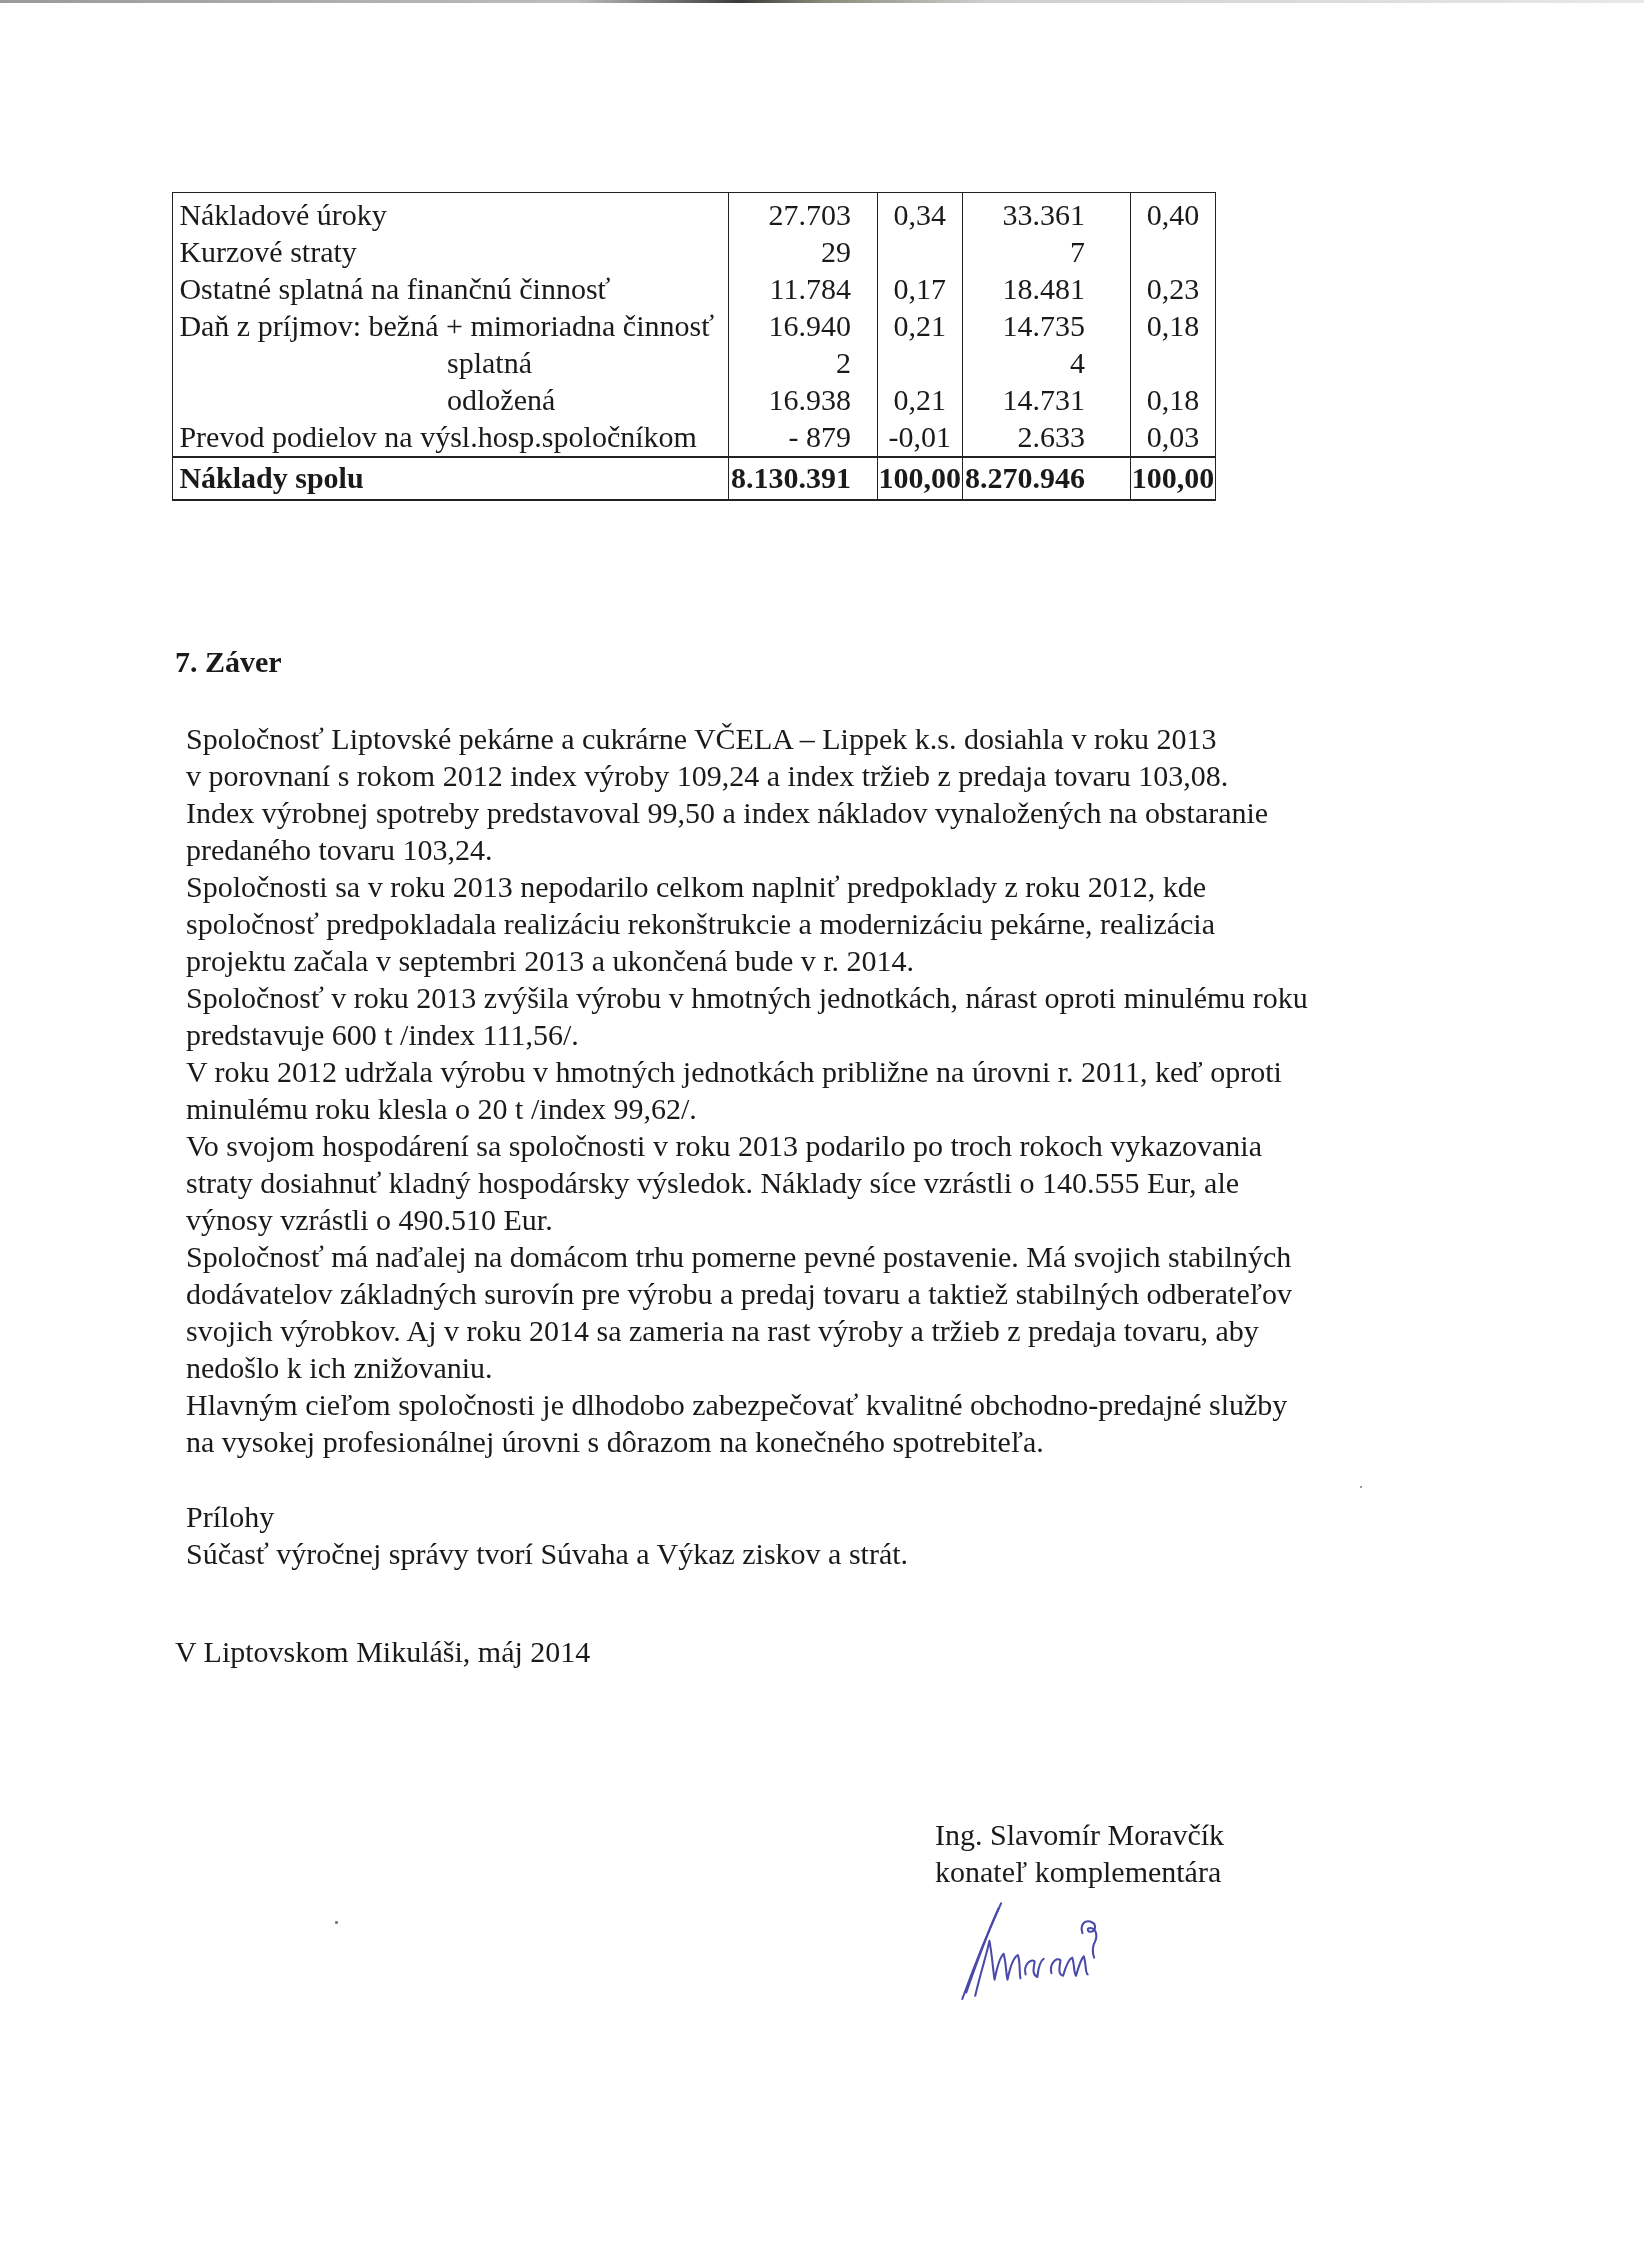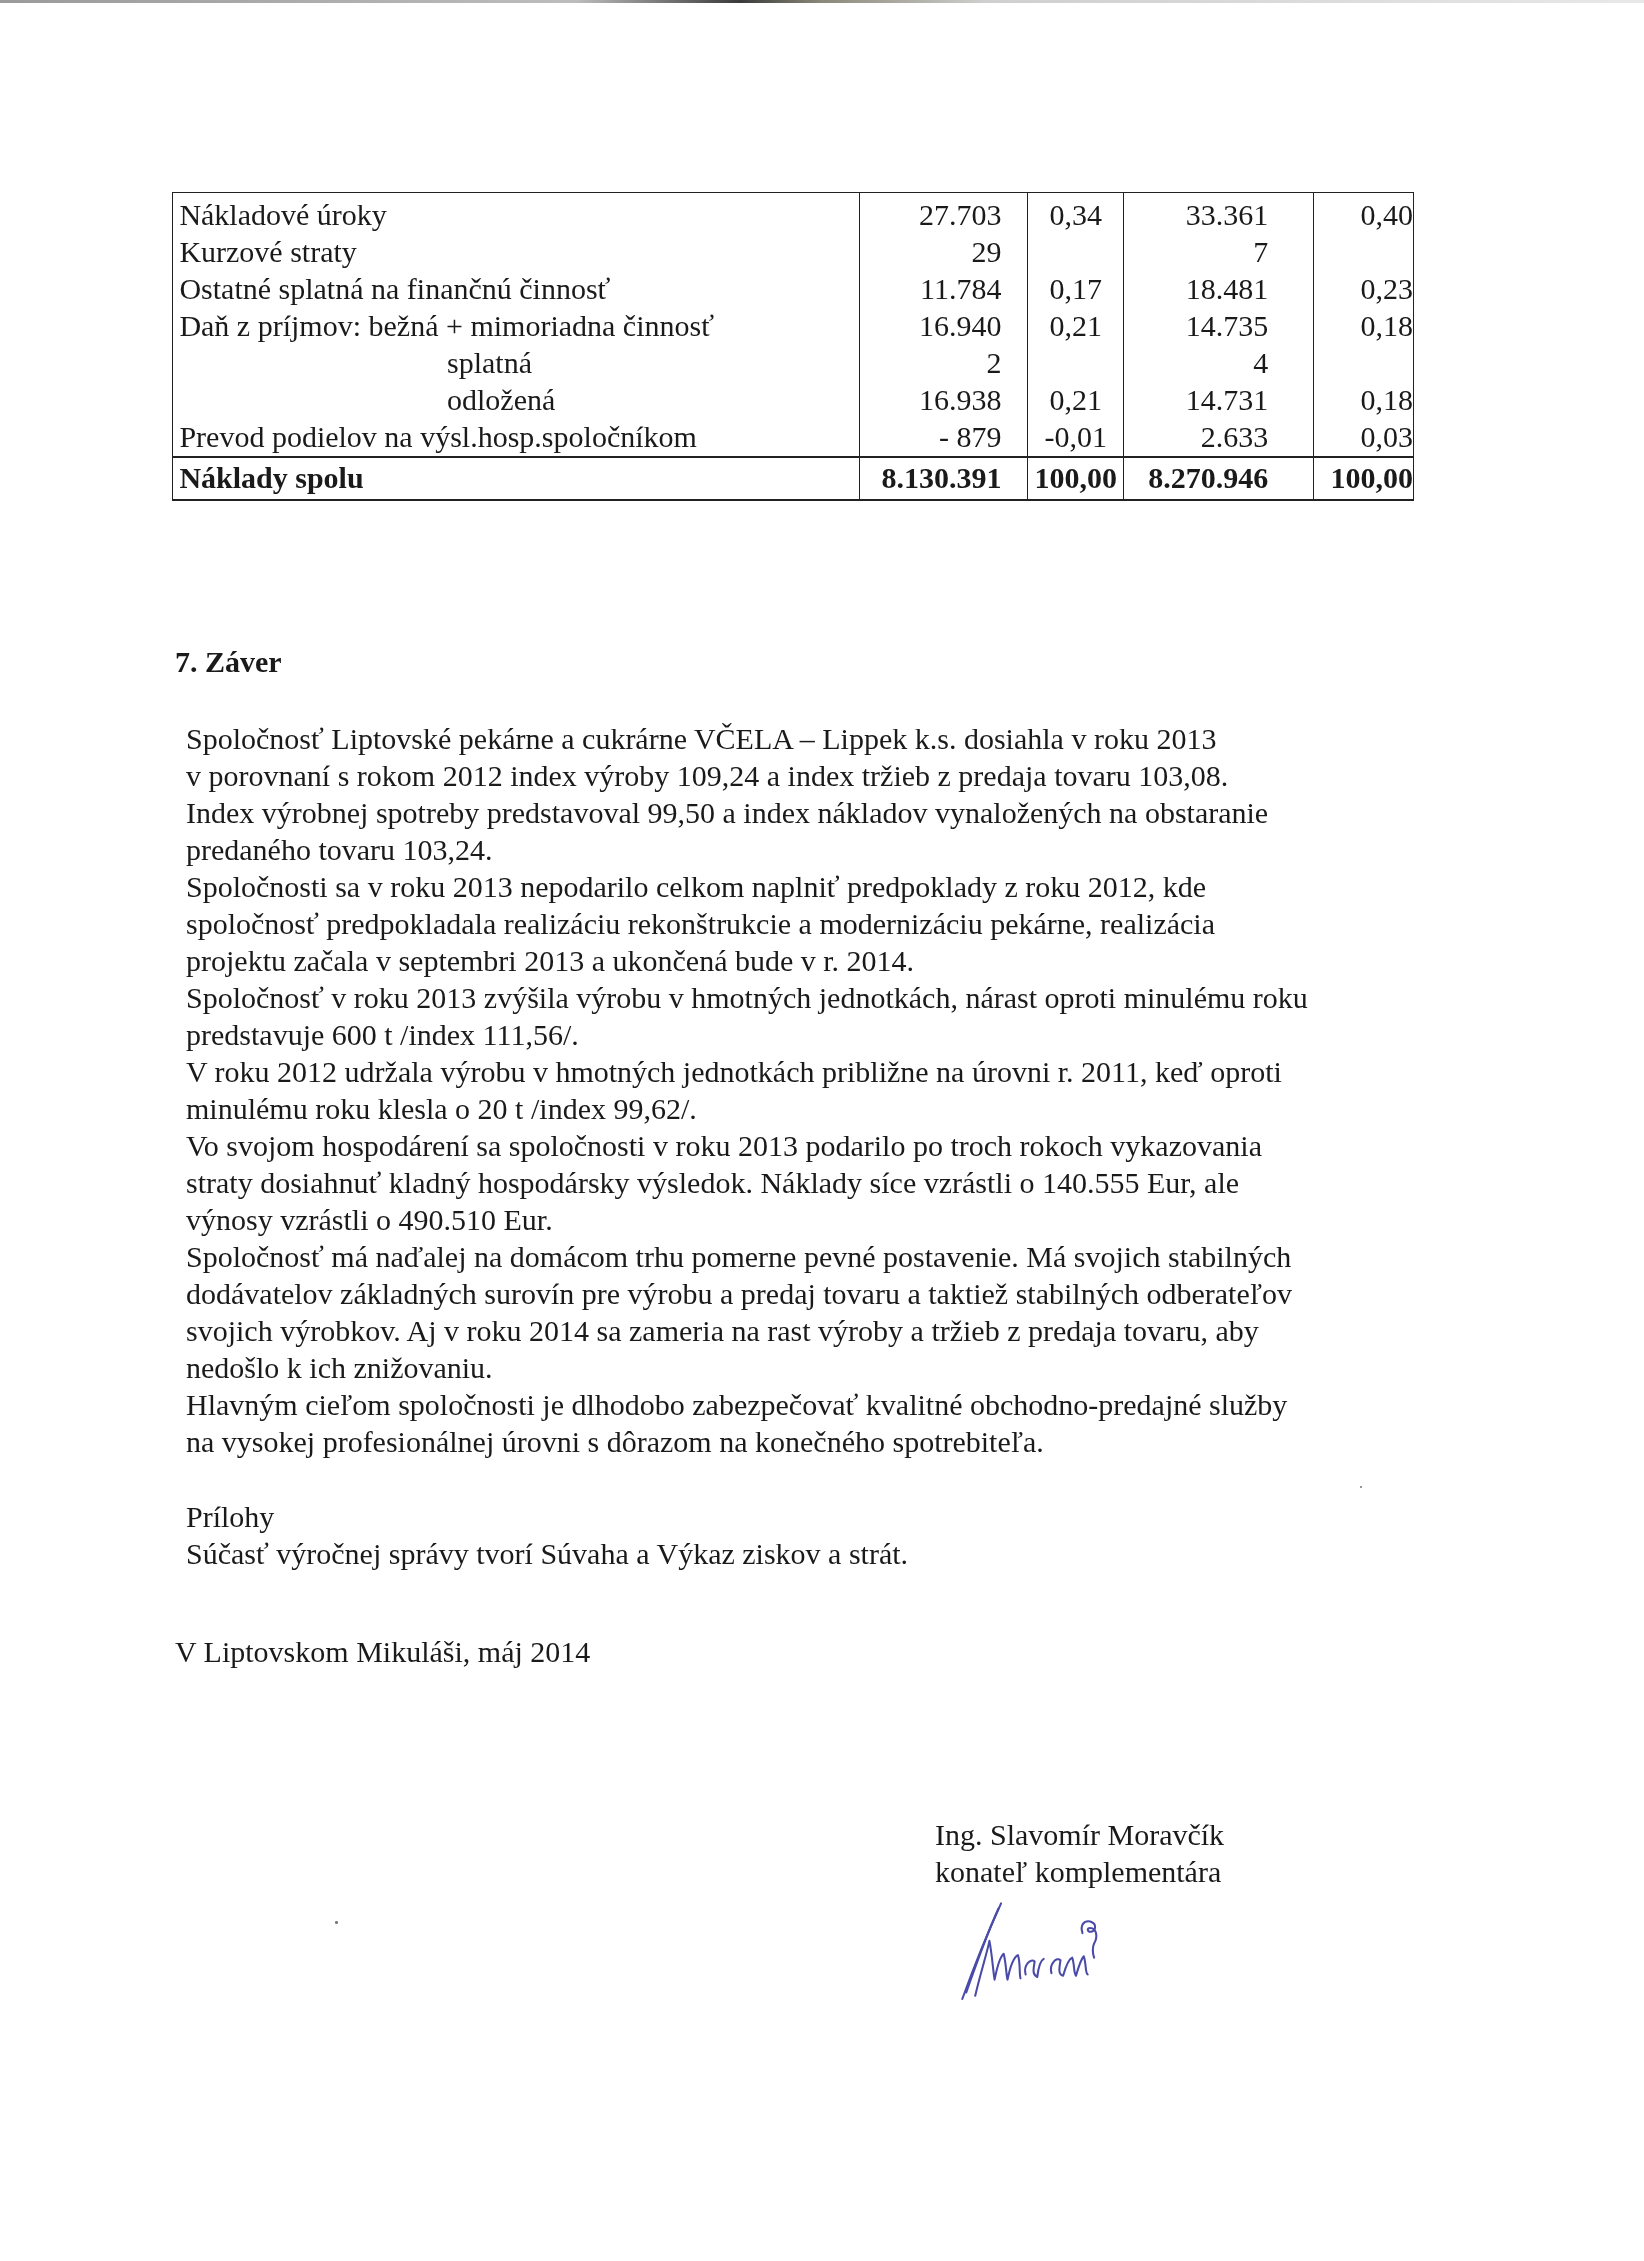--- a/index.html
+++ b/index.html
@@ -13,21 +13,21 @@
     color: #1a1a1a;
   }
   .scan-edge {
     position: absolute; left: 0; top: 0; width: 1644px; height: 2.6px;
     background: linear-gradient(to right, #9a9a9a 0%, #bdbdbd 35%, #3a3a3a 45%, #8a8a7a 50%, #cfcfcf 60%, #e8e8e8 100%);
   }
   table.costs {
     position: absolute;
     left: 172px;
     top: 192px;
-    width: 1242px;
+    width: 1044px;
     border-collapse: collapse;
     font-size: 30px;
     line-height: 1;
   }
   table.costs td {
     border-left: 1.9px solid #222;
     border-right: 1.9px solid #222;
     padding: 0 0 0 6.4px;
     height: 37px;
     vertical-align: middle;
@@ -39,21 +39,21 @@
     border-bottom: 2.6px solid #222;
     font-weight: bold;
     height: 41px;
   }
   table.costs td.label { width: 593px; }
   table.costs td.indent { padding-left: 274px; }
   table.costs td.num { text-align: right; padding-right: 22px; padding-left: 0; }
   table.costs td.c1 { width: 168px; padding-right: 26px; }
   table.costs td.c2 { width: 110px; text-align: center; padding: 0; }
   table.costs td.c3 { width: 174px; padding-right: 45px; }
-  table.costs td.c4 { width: 119px; text-align: right; padding: 0; margin-top: 48px; }
+  table.costs td.c4 { width: 119px; text-align: center; padding: 0; margin-top: 48px; }
 
   .heading {
     position: absolute; left: 175px; top: 645px;
     font-size: 30px; font-weight: bold;
   }
   .para {
     position: absolute; left: 186px; top: 720px;
     width: 1225px;
     font-size: 30px;
     line-height: 37px;

